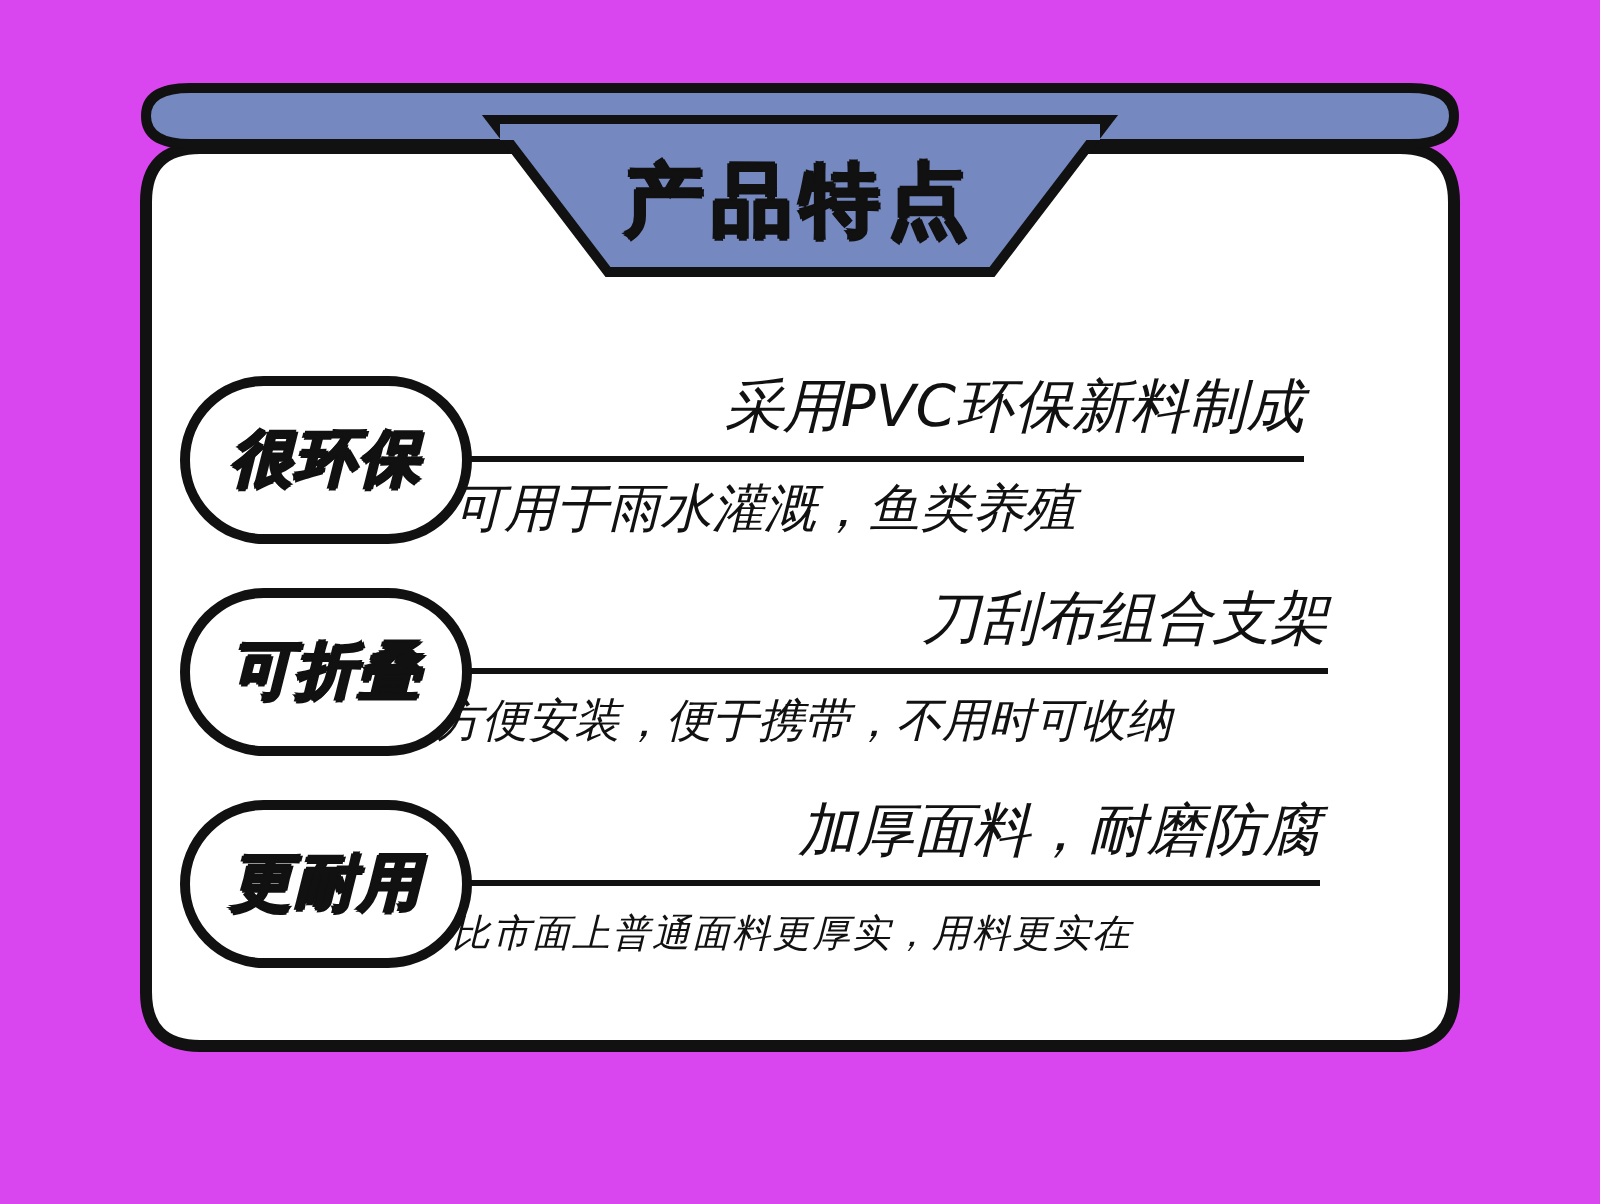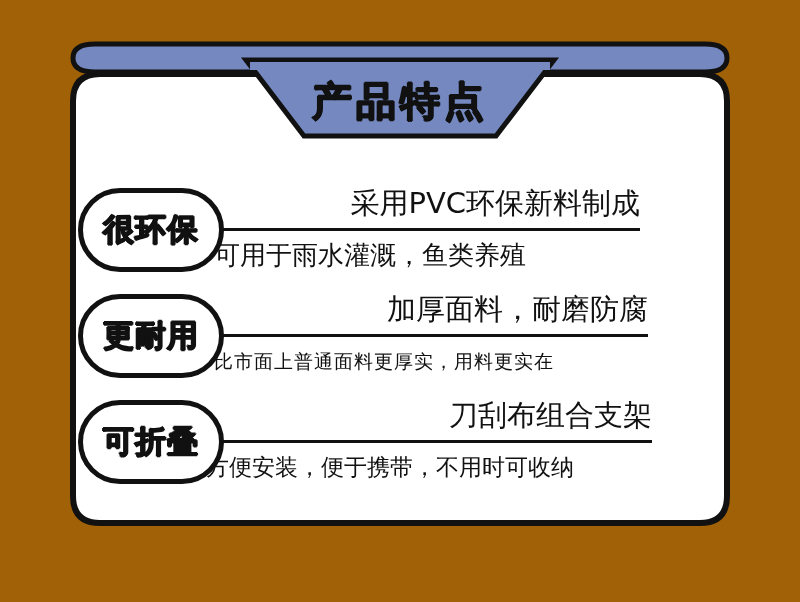--- a/index.html
+++ b/index.html
@@ -11,21 +11,21 @@
     height: 602px;
     background: #ffffff;
     font-family: "DejaVu Sans", "Liberation Sans", sans-serif;
     overflow: hidden;
   }
 
   #poster {
     position: relative;
     width: 800px;
     height: 602px;
-    background: #a16207;
+    background: #d946ef;
   }
 
   
   #frame-svg {
     position: absolute;
     left: 0;
     top: 0;
     width: 800px;
     height: 602px;
   }
@@ -43,23 +43,24 @@
     letter-spacing: 4px;
     color: #111111;
     line-height: 46px;
     white-space: nowrap;
     text-shadow: 1px 0 0 #111, -1px 0 0 #111, 0 1px 0 #111, 0 -1px 0 #111;
   }
 
   
   .features {
     position: absolute;
-    left: 0;
+    left: 12px;
     top: 180px;
     width: 708px;
+    font-style: italic;
   }
 
   .feature-row {
     position: relative;
     height: 104px;
     margin-bottom: 2px;
   }
 
   .pill {
     position: absolute;
@@ -181,36 +182,36 @@
       <div class="pill">
         <div class="pill-label">很环保</div>
       </div>
       <div class="texts">
         <div class="line-primary">采用PVC环保新料制成</div>
         <div class="divider"></div>
         <div class="line-secondary sz-lg">可用于雨水灌溉，鱼类养殖</div>
       </div>
     </div>
 
+    <div class="feature-row r3">
+      <div class="pill">
+        <div class="pill-label">可折叠</div>
+      </div>
+      <div class="texts">
+        <div class="line-primary">刀刮布组合支架</div>
+        <div class="divider"></div>
+        <div class="line-secondary sz-md">方便安装，便于携带，不用时可收纳</div>
+      </div>
+    </div>
+
     <div class="feature-row r2">
       <div class="pill">
         <div class="pill-label">更耐用</div>
       </div>
       <div class="texts">
         <div class="line-primary">加厚面料，耐磨防腐</div>
         <div class="divider"></div>
         <div class="line-secondary sz-sm">比市面上普通面料更厚实，用料更实在</div>
       </div>
     </div>
 
-    <div class="feature-row r3">
-      <div class="pill">
-        <div class="pill-label">可折叠</div>
-      </div>
-      <div class="texts">
-        <div class="line-primary">刀刮布组合支架</div>
-        <div class="divider"></div>
-        <div class="line-secondary sz-md">方便安装，便于携带，不用时可收纳</div>
-      </div>
-    </div>
-
   </div>
 </div>
 
 </body></html>

